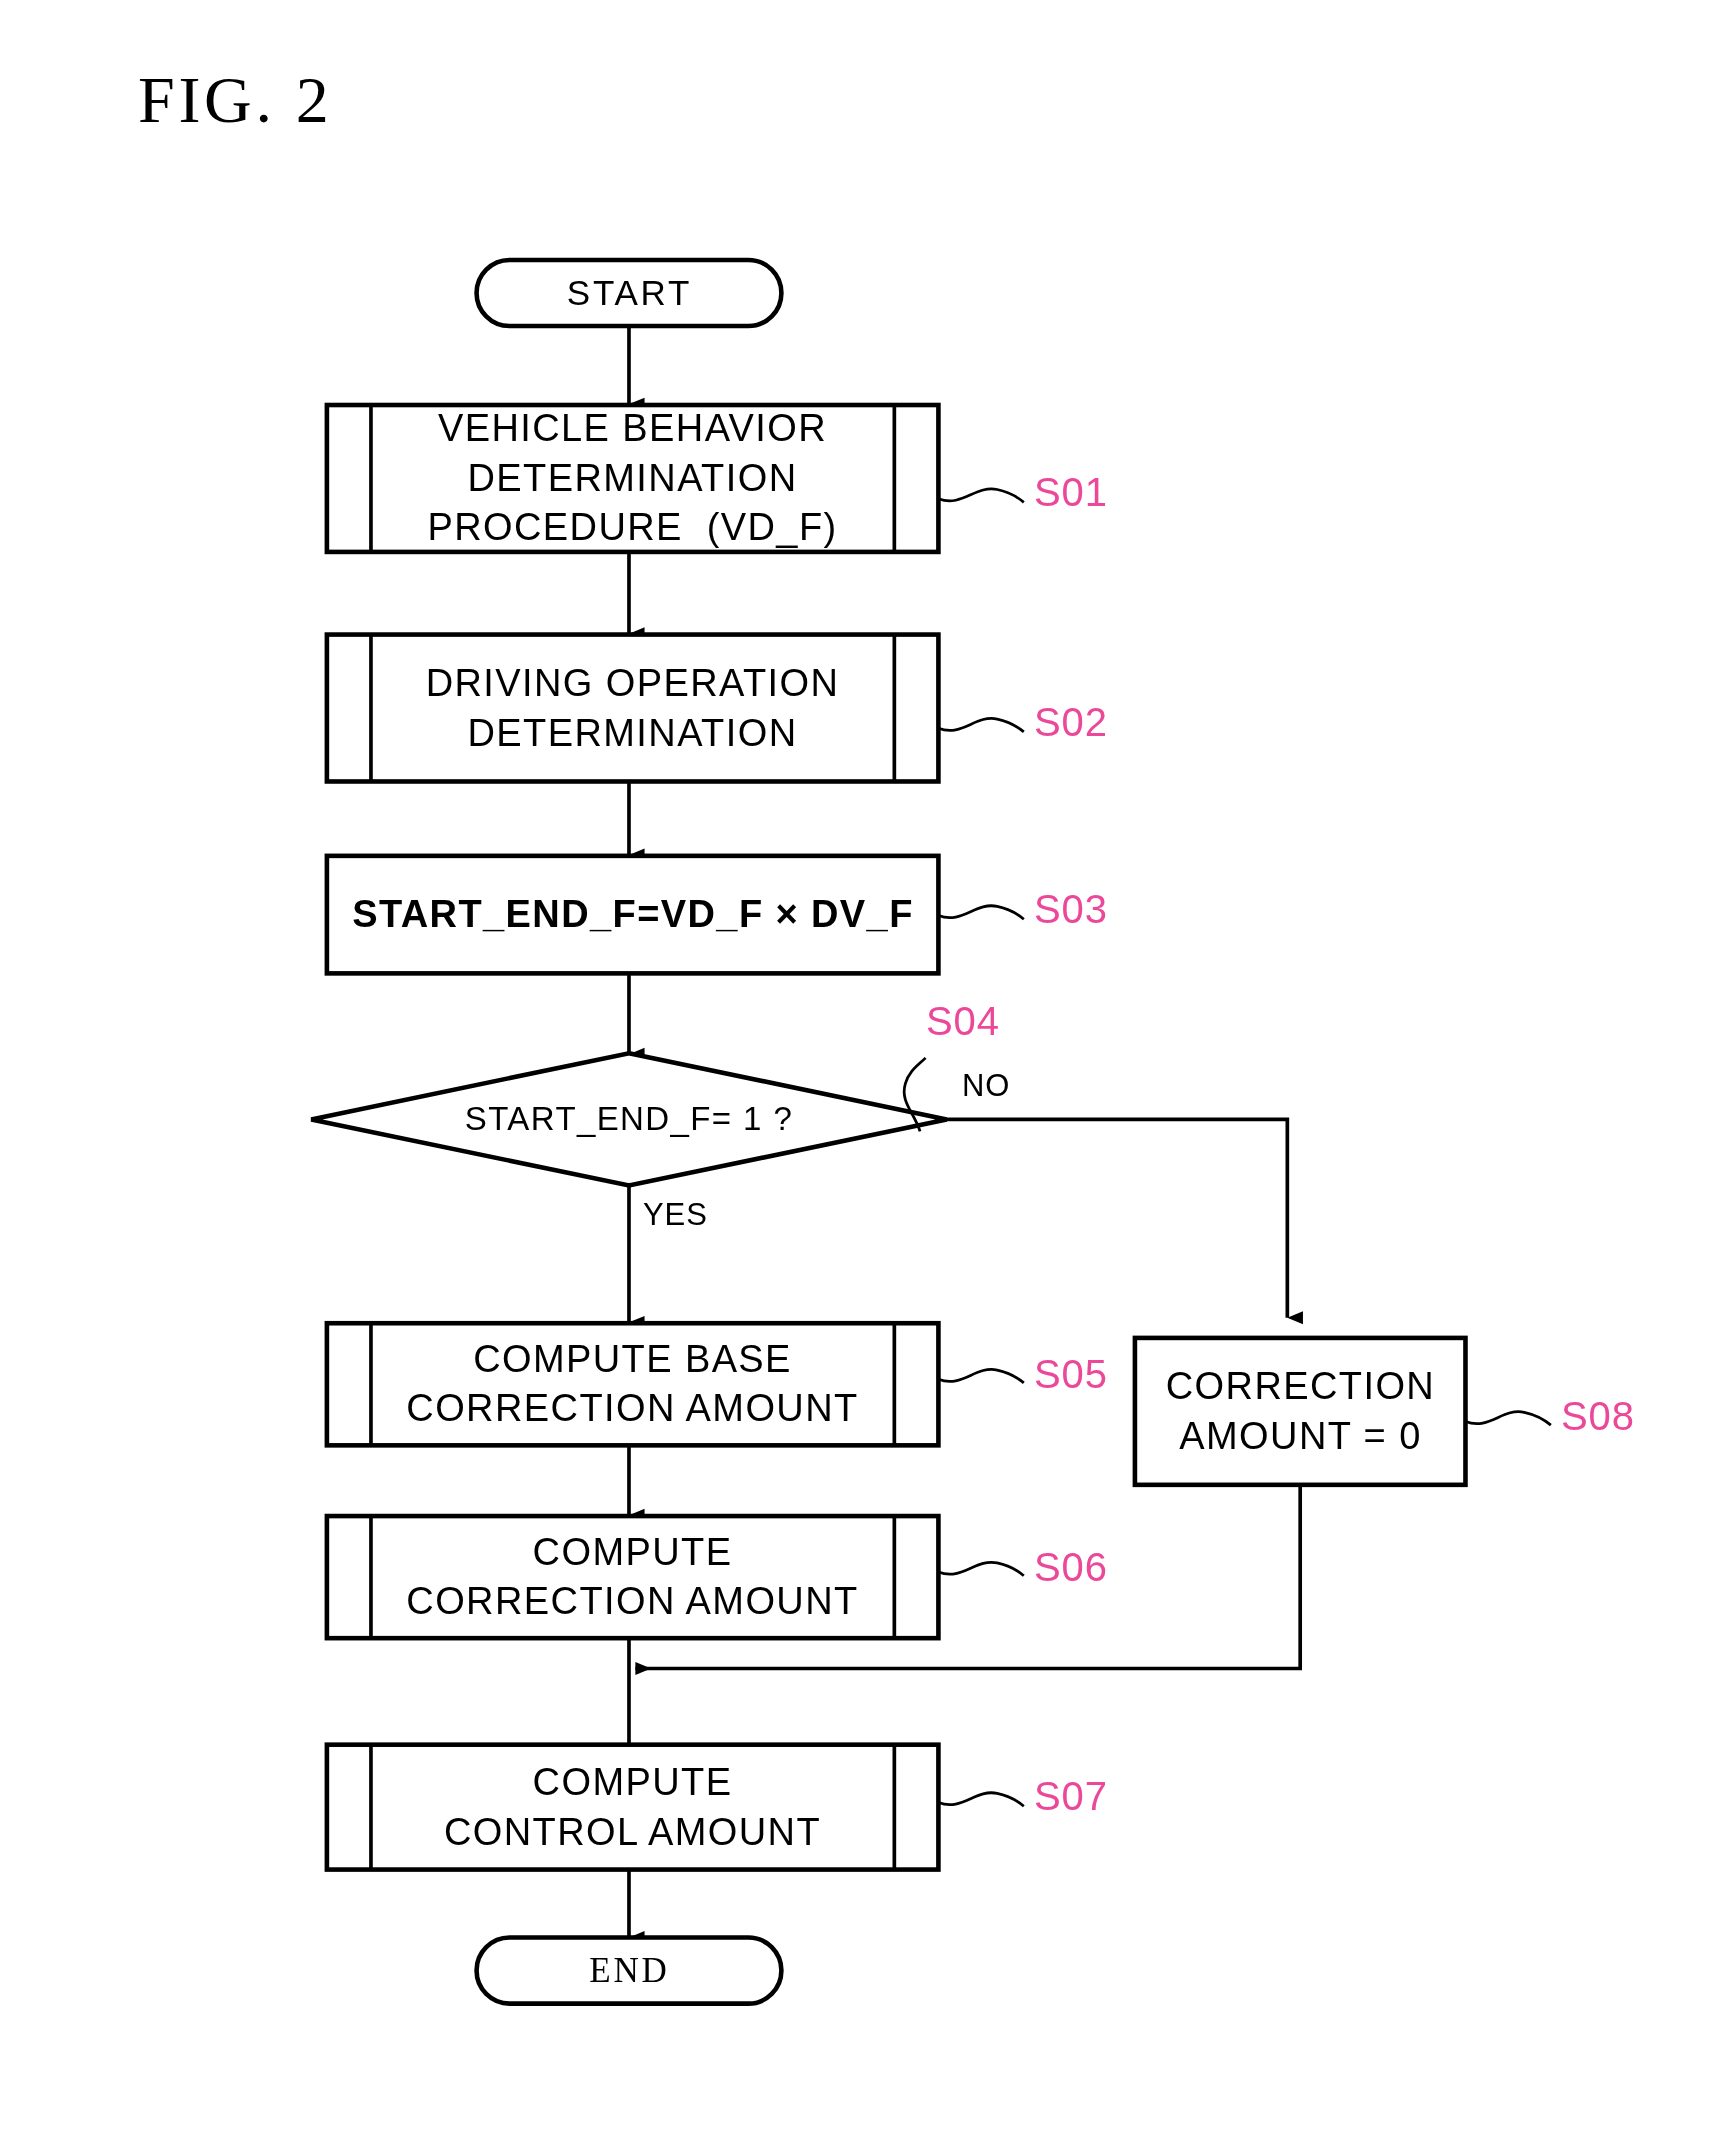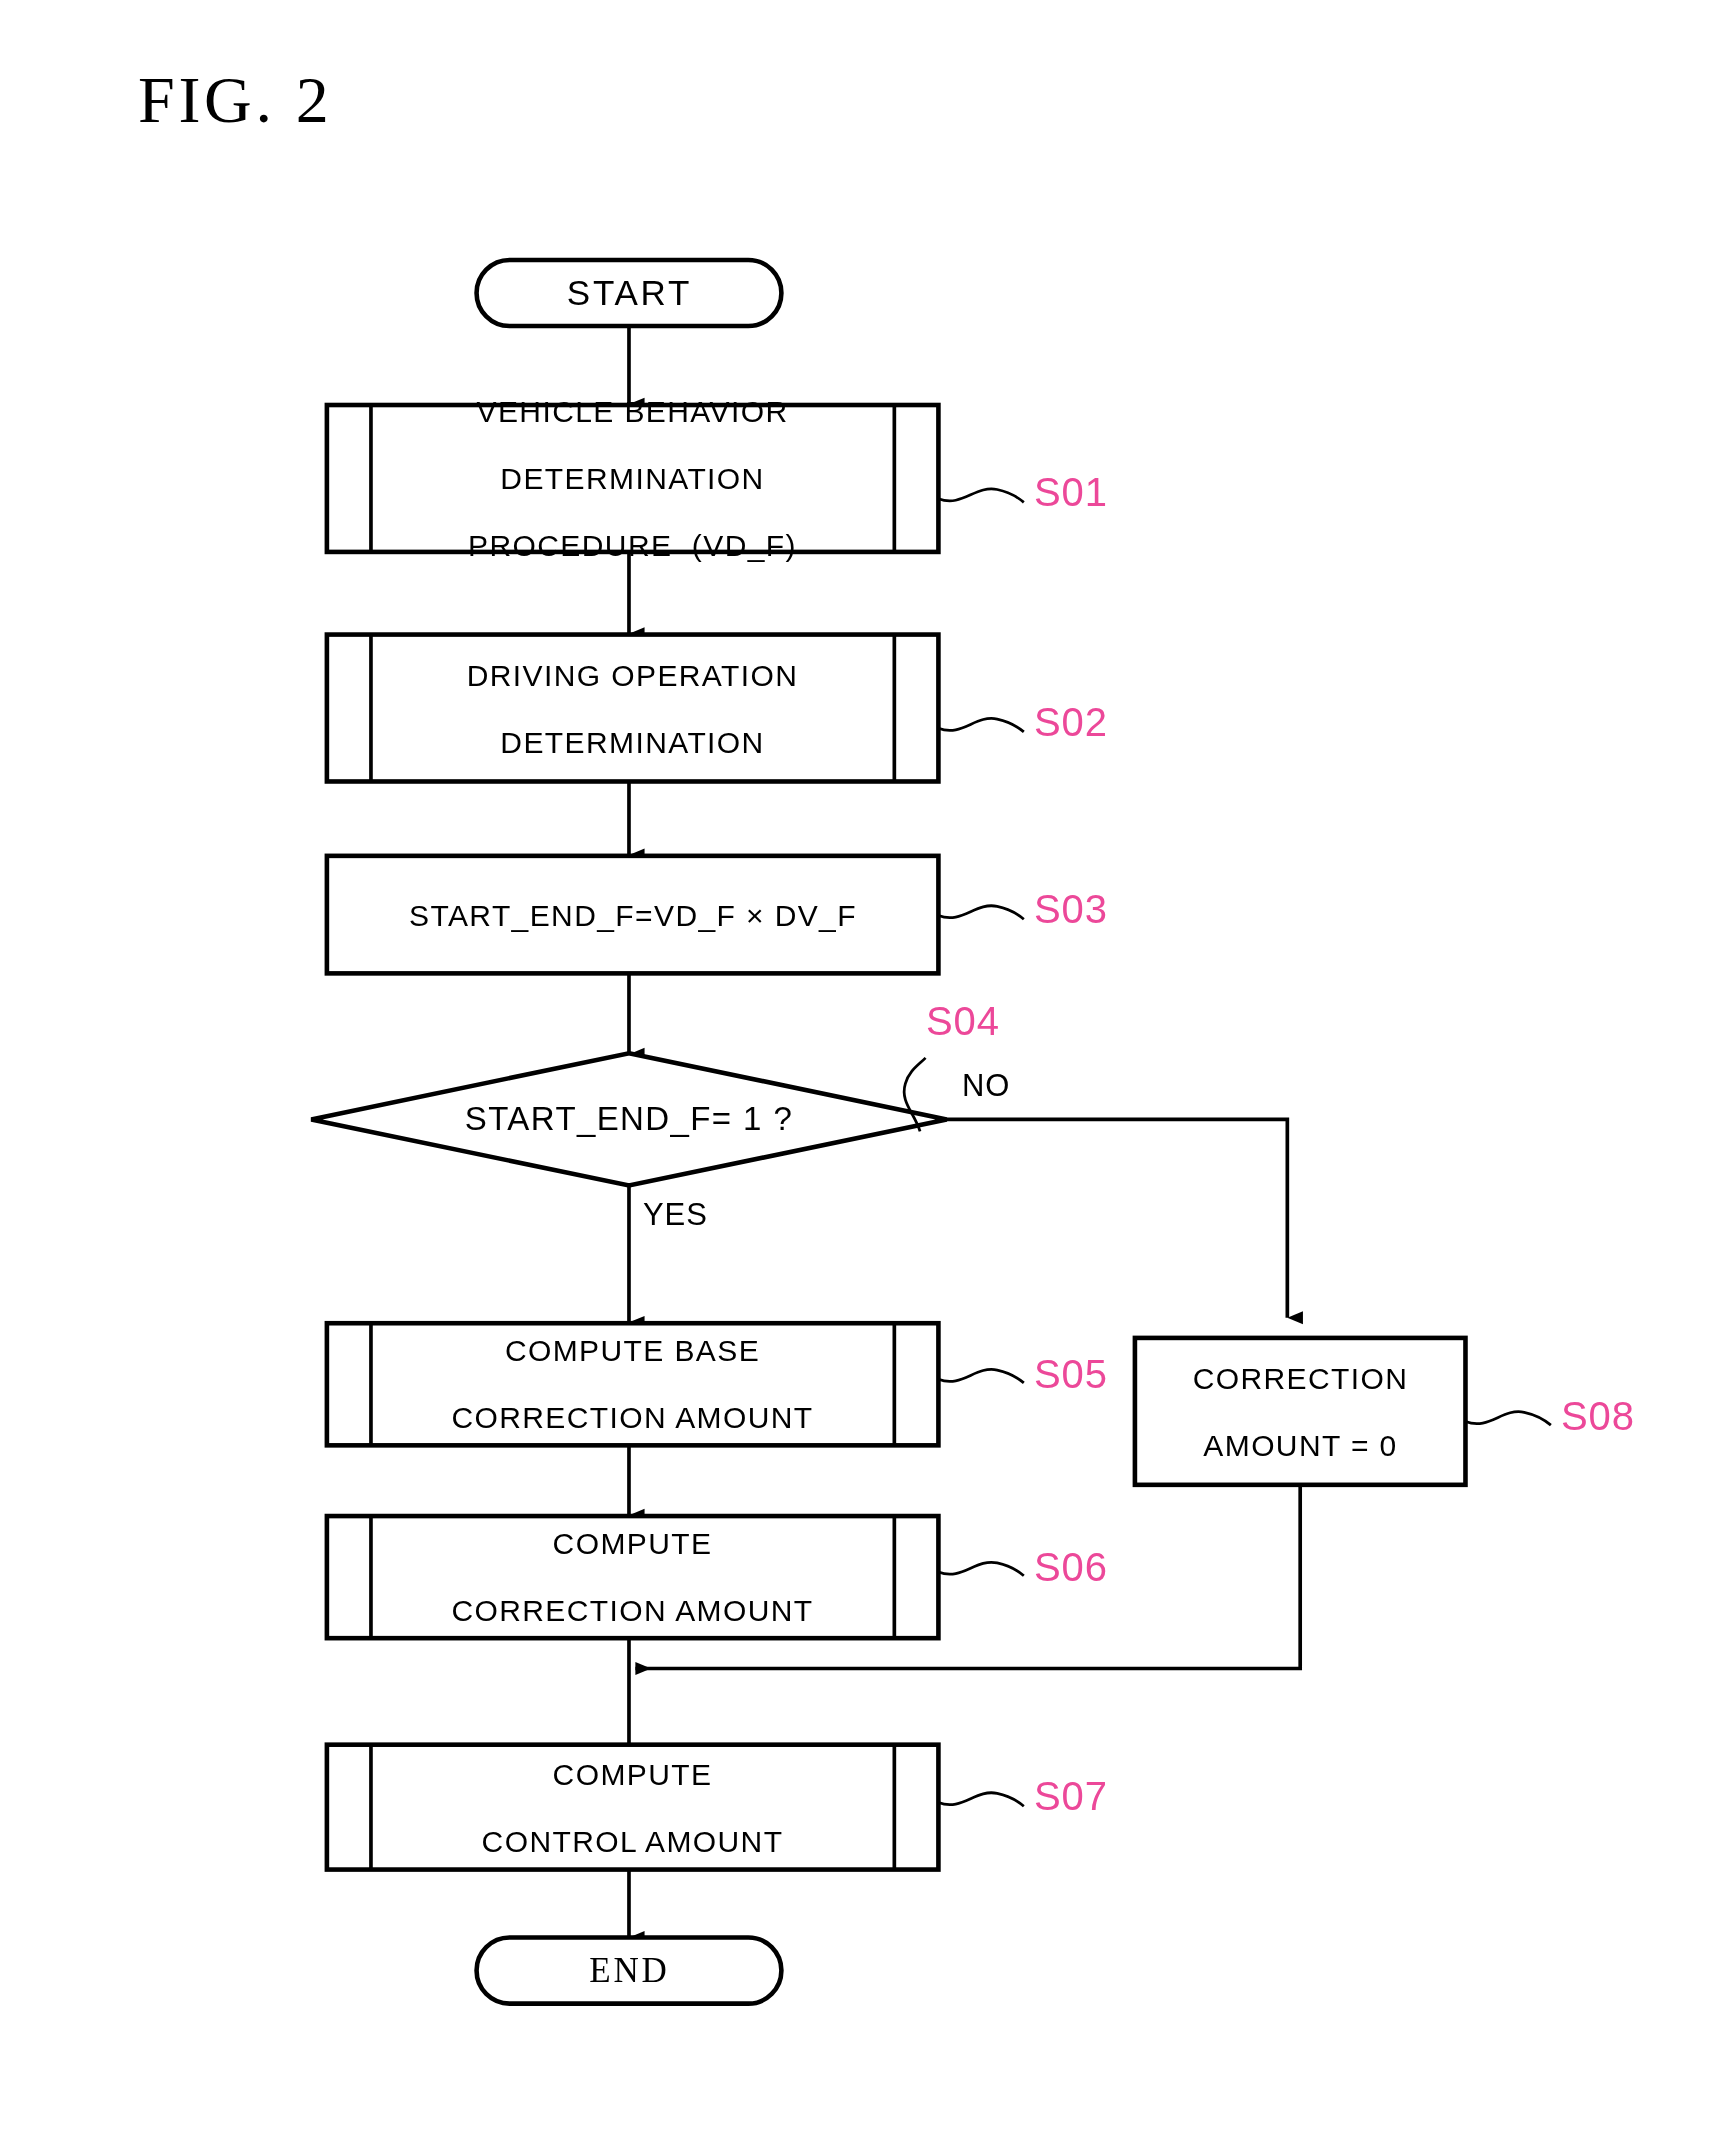--- a/index.html
+++ b/index.html
@@ -42,21 +42,21 @@
     justify-content: center;
     text-align: left;
     font-family: "Liberation Sans", sans-serif;
     color: #000;
     letter-spacing: 0.9px;
     line-height: 1.30;
     pointer-events: none;
     white-space: pre;
   }
   .term-text { font-size: 35px; letter-spacing: 2.8px; }
-  .proc-text { font-size: 30px; letter-spacing: 1.4px; gap: 28px; }
+  .proc-text { font-size: 38px; letter-spacing: 1.4px; }
   .dec-text  { font-size: 33px; letter-spacing: 1.4px; }
   .step-tag {
     position: absolute;
     font-size: 40px;
     font-family: "Liberation Sans", sans-serif;
     letter-spacing: 0.9px;
     color: #ec4899;
     white-space: pre;
   }
   .branch-tag {
@@ -174,21 +174,21 @@
     <span>PROCEDURE  (VD_F)</span>
   </div>
   <div class="step-tag" style="left:1034px; top:470px;">S01</div>
 
   <div class="node-label proc-text" style="left:371px; top:635px; width:523px; height:147px;">
     <span>DRIVING OPERATION</span>
     <span>DETERMINATION</span>
   </div>
   <div class="step-tag" style="left:1034px; top:700px;">S02</div>
 
-  <div class="node-label proc-text" style="left:327px; top:856px; width:612px; height:118px;">
+  <div class="node-label proc-text" style="left:327px; top:856px; width:612px; height:118px;font-weight:bold;">
     <span>START_END_F=VD_F × DV_F</span>
   </div>
   <div class="step-tag" style="left:1034px; top:887px;">S03</div>
 
   <div class="node-label dec-text" style="left:395px; top:1088px; width:468px; height:62px;">
     <span>START_END_F= 1 ?</span>
   </div>
   <div class="step-tag" style="left:926px; top:999px;">S04</div>
   <div class="branch-tag" style="left:962px; top:1068px;">NO</div>
   <div class="branch-tag" style="left:643px; top:1197px;">YES</div>

